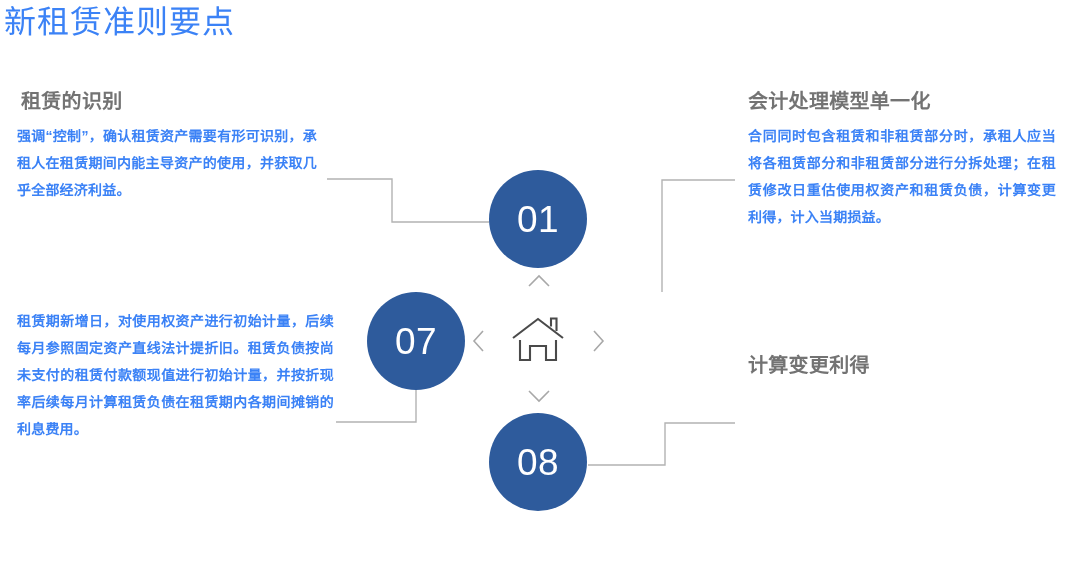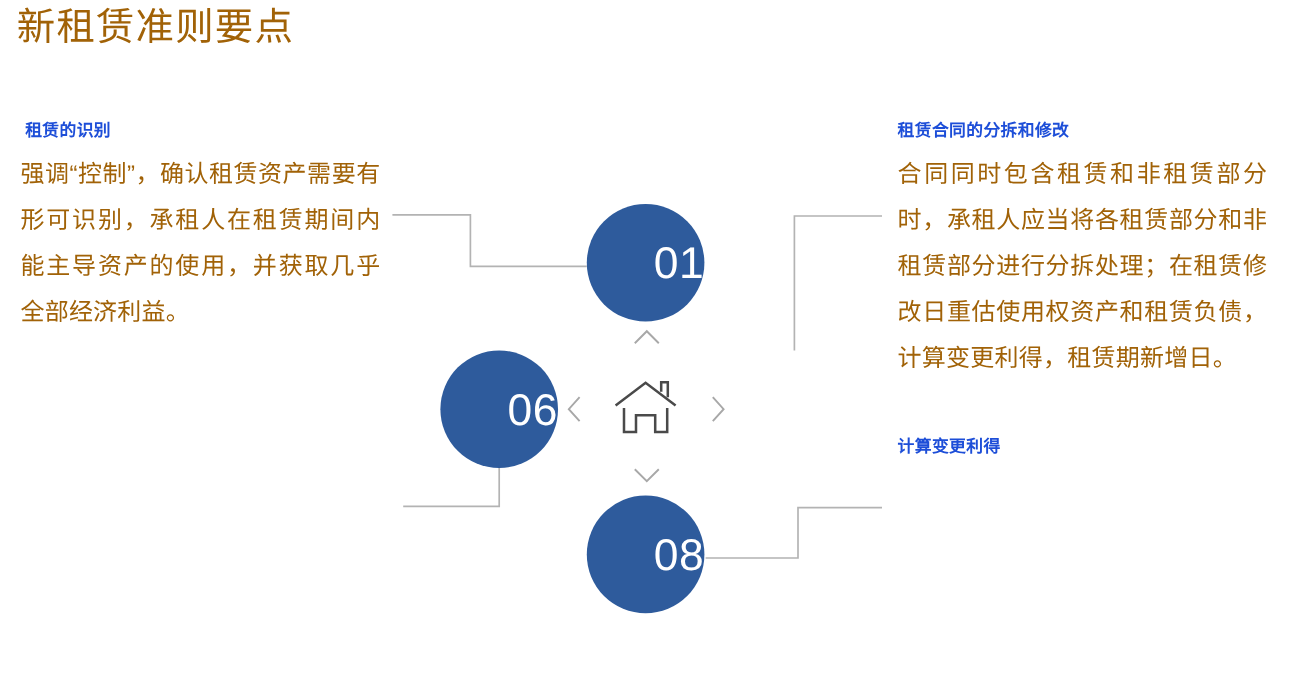--- a/index.html
+++ b/index.html
@@ -18,45 +18,45 @@
     position: relative;
     width: 1080px;
     height: 574px;
     background: #ffffff;
     overflow: hidden;
   }
 
   
   .page-title {
     position: absolute;
-    left: 14px;
+    left: 4px;
     top: 2px;
     font-size: 32px;
     font-weight: 400;
     letter-spacing: 1px;
-    color: #a16207;
+    color: #3b82f6;
     line-height: 1.3;
     white-space: nowrap;
   }
 
   
   .block { position: absolute; }
   .block-title {
-    font-size: 14px;
+    font-size: 20px;
     font-weight: bold;
-    color: #1d4ed8;
+    color: #737373;
     letter-spacing: 0.3px;
-    margin: 12px 0 9px 0;
+    margin: 1px 0 9px 0;
     line-height: 1.25;
     white-space: nowrap;
   }
   .block-body {
-    font-size: 20px;
-    font-weight: 400;
-    color: #a16207;
+    font-size: 14px;
+    font-weight: 700;
+    color: #3b82f6;
     line-height: 1.92;
     letter-spacing: 0.2px;
     margin: 0;
     text-align: justify;
     text-justify: inter-ideograph;
   }
 
   .block-tl { left: 17px;  top: 88px;  width: 300px; }
   .block-bl { left: 17px;  top: 308px; width: 317px; }
   .block-tr { left: 748px; top: 88px;  width: 308px; }
@@ -76,21 +76,21 @@
   }
 
   .node-circle {
     position: absolute;
     width: 98px;
     height: 98px;
     border-radius: 50%;
     background: #2e5b9c;
     display: flex;
     align-items: center;
-    justify-content: flex-end;
+    justify-content: center;
     box-sizing: border-box;
   }
   .node-circle span {
     color: #ffffff;
     font-size: 37px;
     font-weight: 400;
     letter-spacing: 0.5px;
     line-height: 1;
     font-family: "Liberation Sans", "DejaVu Sans", sans-serif;
   }
@@ -140,21 +140,21 @@
     </g>
   </svg>
 
   <div class="node-circle node-01">
     <span>01</span>
   </div>
   <div class="node-circle node-03">
     <span>08</span>
   </div>
   <div class="node-circle node-04">
-    <span>06</span>
+    <span>07</span>
   </div>
 
   <svg class="hub-house" viewBox="0 0 54 50" xmlns="http://www.w3.org/2000/svg">
     <g fill="none" stroke="#4a4a4a" stroke-width="2.1" stroke-linejoin="miter" stroke-linecap="butt">
 
       <path d="M 2 22 L 27 3 L 52 22"></path>
 
       <path d="M 40 10.5 L 40 2.5 L 45.5 2.5 L 45.5 15"></path>
 
       <path d="M 9 24 L 9 44 L 19 44 L 19 30 L 35 30 L 35 44 L 45 44 L 45 24"></path>
@@ -173,24 +173,25 @@
   <svg class="chev chev-right" viewBox="0 0 18 26" xmlns="http://www.w3.org/2000/svg">
     <path d="M 5 3 L 14 13 L 5 23" fill="none" stroke="#a8a8a8" stroke-width="1.6"></path>
   </svg>
 
   <div class="block block-tl">
     <h2 class="block-title">租赁的识别</h2>
     <p class="block-body">强调“控制”，确认租赁资产需要有形可识别，承租人在租赁期间内能主导资产的使用，并获取几乎全部经济利益。</p>
   </div>
 
   <div class="block block-bl">
+    <p class="block-body">租赁期新增日，对使用权资产进行初始计量，后续每月参照固定资产直线法计提折旧。租赁负债按尚未支付的租赁付款额现值进行初始计量，并按折现率后续每月计算租赁负债在租赁期内各期间摊销的利息费用。</p>
   </div>
 
   <div class="block block-tr">
-    <h2 class="block-title">租赁合同的分拆和修改</h2>
-    <p class="block-body">合同同时包含租赁和非租赁部分时，承租人应当将各租赁部分和非租赁部分进行分拆处理；在租赁修改日重估使用权资产和租赁负债，计算变更利得，租赁期新增日。</p>
+    <h2 class="block-title">会计处理模型单一化</h2>
+    <p class="block-body">合同同时包含租赁和非租赁部分时，承租人应当将各租赁部分和非租赁部分进行分拆处理；在租赁修改日重估使用权资产和租赁负债，计算变更利得，计入当期损益。</p>
   </div>
 
   <div class="block block-br">
     <h2 class="block-title">计算变更利得</h2>
   </div>
 
 </div>
 
 </body></html>

